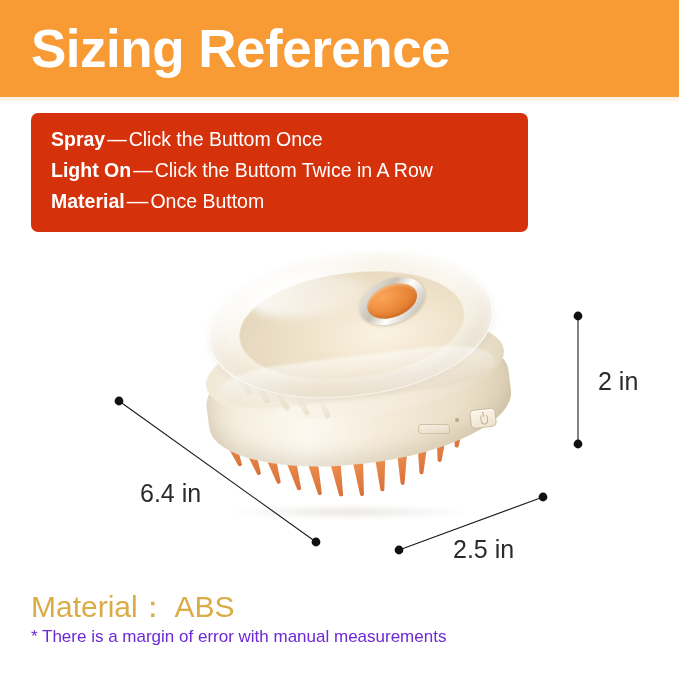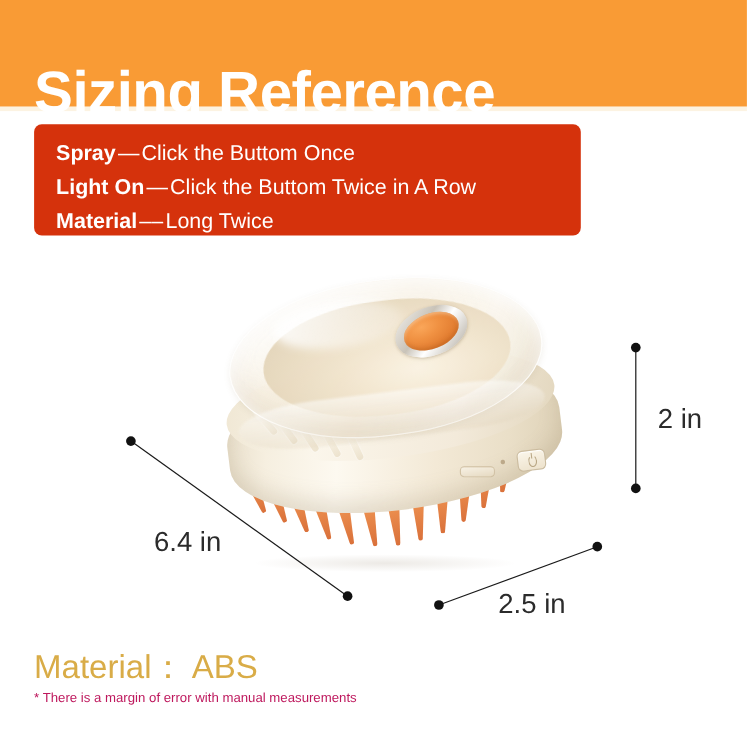--- a/index.html
+++ b/index.html
@@ -38,30 +38,29 @@
   #page-title {
     position: absolute;
     left: 31px;
     top: 14px;
     font-size: 53px;
     font-weight: bold;
     color: #FFFFFF;
     letter-spacing: -0.5px;
     line-height: 70px;
     white-space: nowrap;
-    margin-top: 36px;
   }
 
   
   #instruction-panel {
     position: absolute;
     left: 31px;
     top: 113px;
     width: 497px;
-    height: 101px;
+    height: 119px;
     background: #D5320C;
     border-radius: 7px;
   }
   .instruction-row {
     position: absolute;
     left: 20px;
     color: #FFFFFF;
     font-size: 19.5px;
     white-space: nowrap;
     line-height: 1;
@@ -312,22 +311,22 @@
     top: 592px;
     font-size: 30px;
     color: #D9AC47;
     white-space: nowrap;
     line-height: 1;
   }
   #disclaimer-line {
     position: absolute;
     left: 31px;
     top: 628px;
-    font-size: 12px;
-    color: #be185d;
+    font-size: 17px;
+    color: #6d28d9;
     white-space: nowrap;
     line-height: 1;
   }
 </style>
 </head>
 <body>
 
 <div id="page">
 
   <div id="header-band"></div>
@@ -335,21 +334,21 @@
   <div id="page-title">Sizing Reference</div>
 
   <div id="instruction-panel">
     <div class="instruction-row" id="instruction-row-0">
       <span class="instruction-term">Spray</span><span class="instruction-dash">—</span><span class="instruction-detail">Click the Buttom Once</span>
     </div>
     <div class="instruction-row" id="instruction-row-1">
       <span class="instruction-term">Light On</span><span class="instruction-dash">—</span><span class="instruction-detail">Click the Buttom Twice in A Row</span>
     </div>
     <div class="instruction-row" id="instruction-row-2">
-      <span class="instruction-term">Material</span><span class="instruction-dash">––</span><span class="instruction-detail">Long Twice</span>
+      <span class="instruction-term">Material</span><span class="instruction-dash">––</span><span class="instruction-detail">Once Buttom</span>
     </div>
   </div>
 
   <div id="product-stage">
     <div id="product-shadow"></div>
     <div id="product-figure">
 
       <div id="bristle-row">
         <div class="bristle" style="left:22px;  top:168px; height:38px; transform:rotate(-15deg);"></div>
         <div class="bristle" style="left:40px;  top:176px; height:41px; transform:rotate(-13deg);"></div>

